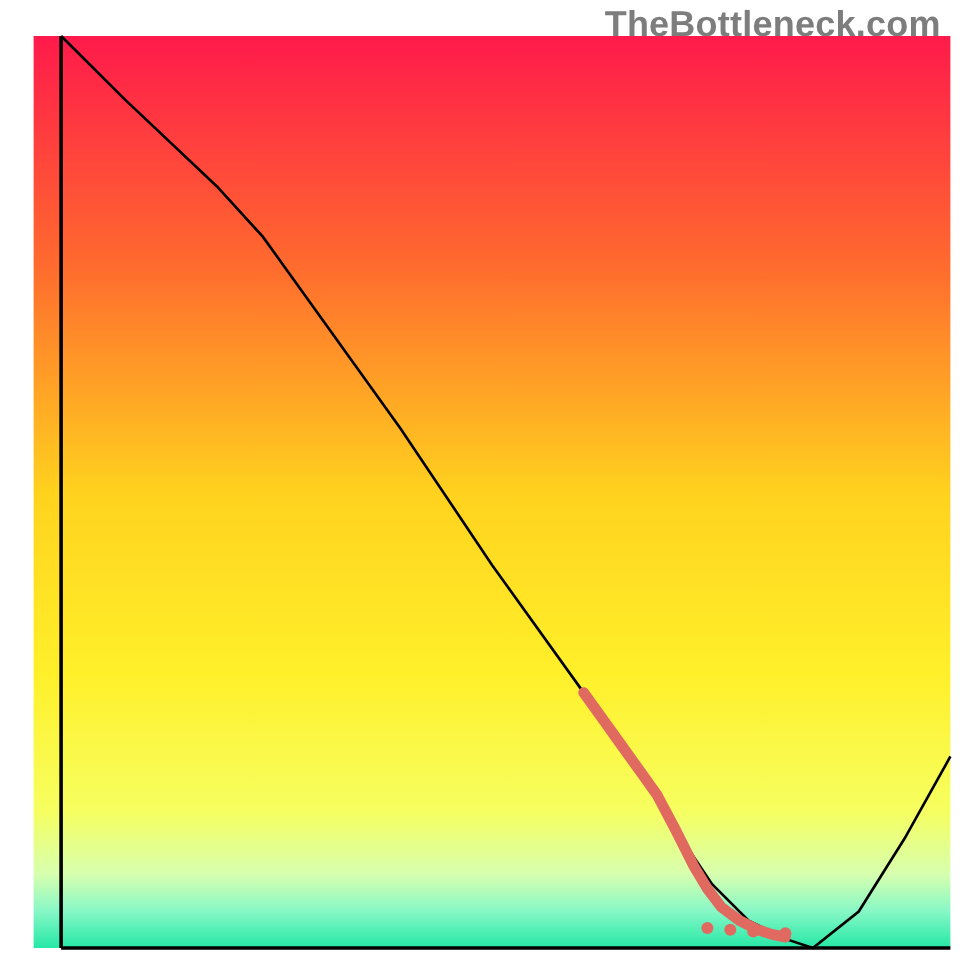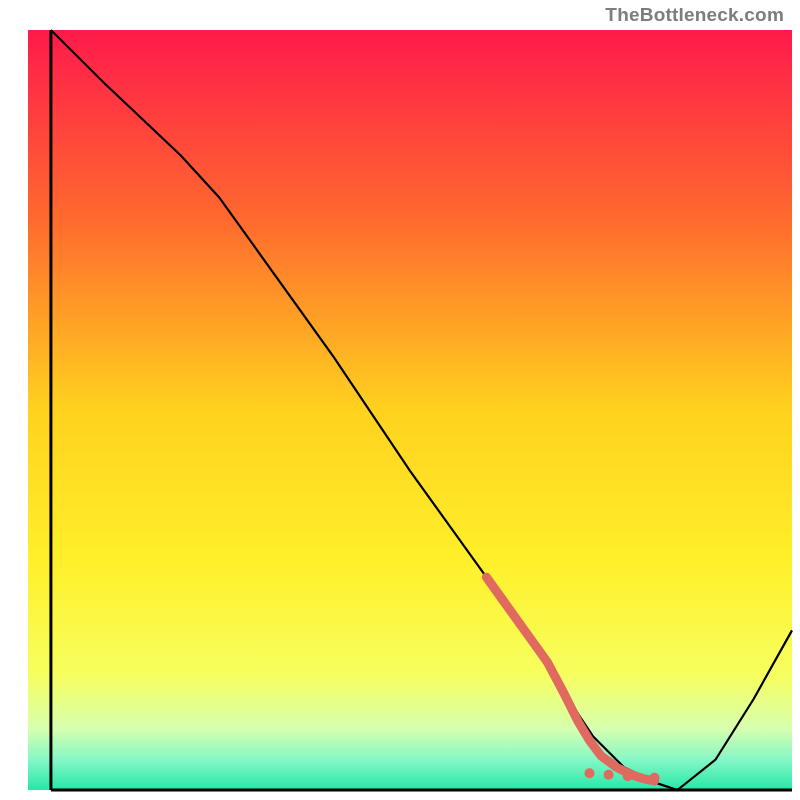--- a/index.html
+++ b/index.html
@@ -12,21 +12,21 @@
   }
   .frame {
     position: relative;
     width: 800px;
     height: 800px;
   }
   .watermark {
     position: absolute;
     top: 4px;
     right: 16px;
-    font-size: 19px;
+    font-size: 30px;
     font-weight: 600;
     color: #7d7d7d;
     letter-spacing: 0.2px;
     user-select: none;
   }
   svg.plot {
     position: absolute;
     left: 0;
     top: 0;
   }

